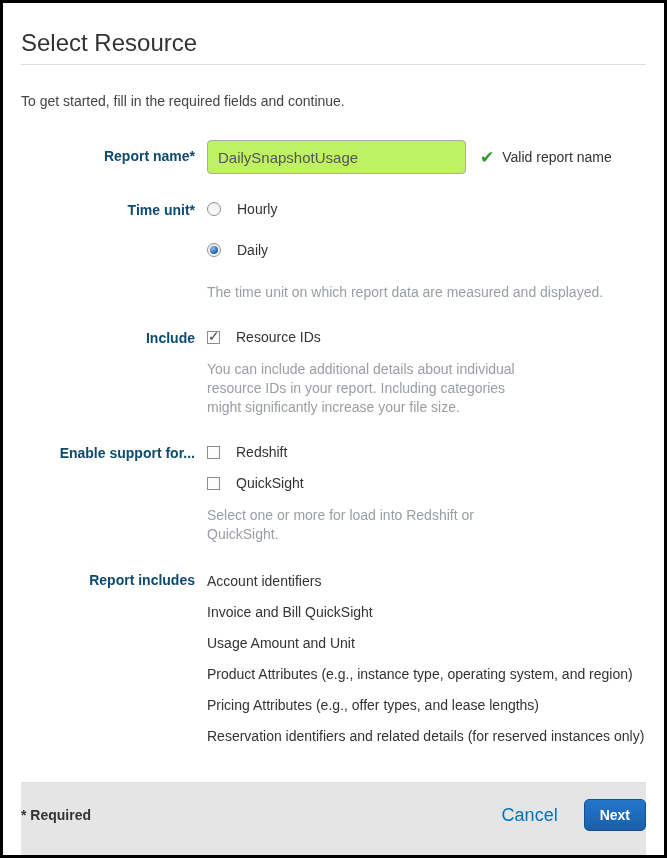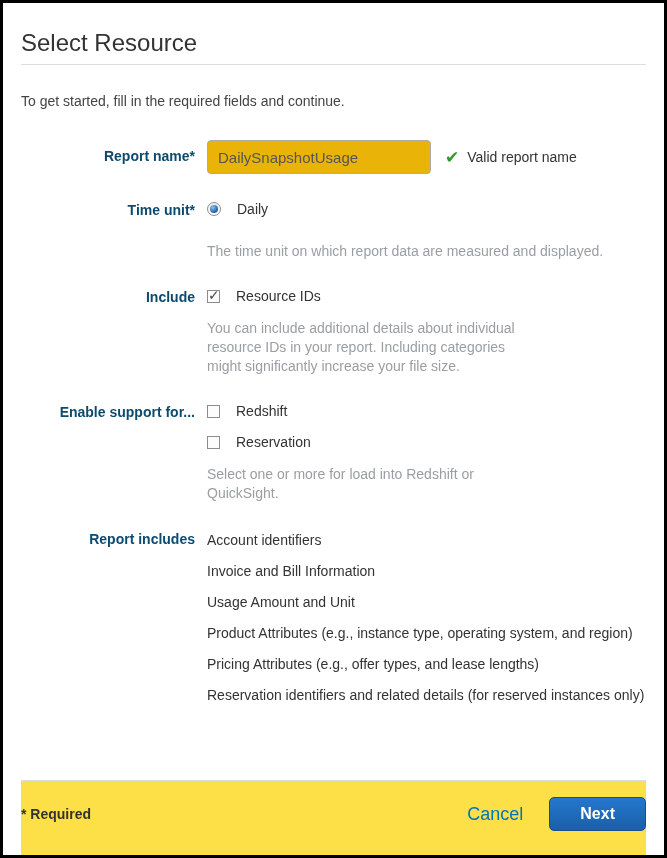--- a/index.html
+++ b/index.html
@@ -45,29 +45,29 @@
   .form-label {
     text-align: right;
     font-weight: bold;
     color: #0c4a6e;
     padding-top: 1px;
   }
   .form-label.center-input { padding-top: 8px; }
 
   .name-line { display: flex; align-items: center; gap: 14px; }
   .text-input {
-    width: 224px;
+    width: 259px;
     height: 33px;
     border: 1px solid #aaa;
     border-radius: 4px;
     padding: 16px 10px;
     font-family: "Liberation Sans", "DejaVu Sans", sans-serif;
     font-size: 15px;
     color: #555;
-    background: #eab308;
+    background: #bef264;
     outline: none;
   }
   .valid-note { display: flex; align-items: center; gap: 8px; color: #333; }
   .check-icon {
     color: var(--valid-green, #2d9c2d);
     font-size: 17px;
     font-weight: bold;
     line-height: 1;
   }
 
@@ -123,21 +123,21 @@
     color: #333;
     margin-bottom: 13px;
     line-height: 18px;
     white-space: nowrap;
   }
   .include-item:last-of-type { margin-bottom: 0; }
 
   .footer-area {
     position: absolute;
     left: 18px; right: 18px; bottom: 0;
-    background: #fde047;
+    background: #e5e5e5;
   }
   .footer-divider { border: none; border-top: 1px solid #ddd; margin: 0; }
   .footer-row {
     display: flex;
     align-items: center;
     justify-content: space-between;
     padding: 16px 0 24px 0;
   }
   .required-note { font-weight: bold; color: #333; }
   .actions { display: flex; align-items: center; gap: 26px; }
@@ -147,22 +147,22 @@
     cursor: pointer;
     font-size: 18px;
   }
   .next-btn {
     font-family: "Liberation Sans", "DejaVu Sans", sans-serif;
     background: linear-gradient(180deg, var(--button-top, #2477cd), var(--button-bottom, #1b5fa8));
     border: 1px solid var(--button-border, #174f8f);
     border-radius: 5px;
     color: #fff;
     font-weight: bold;
-    font-size: 16px;
-    padding: 7px 30px;
+    font-size: 14px;
+    padding: 7px 15px;
     cursor: pointer;
     text-align: right;
   }
 </style>
 </head>
 <body>
 
 <div class="window">
   <div class="page">
 
@@ -178,20 +178,24 @@
           <span class="check-icon">✔</span>
           <span>Valid report name</span>
         </span>
       </div>
     </div>
 
     <div class="form-row">
       <div class="form-label">Time unit*</div>
       <div class="radio-group">
         <div class="opt">
+          <span class="radio"></span>
+          <span class="opt-label">Hourly</span>
+        </div>
+        <div class="opt">
           <span class="radio on"></span>
           <span class="opt-label">Daily</span>
         </div>
         <div class="help">The time unit on which report data are measured and displayed.</div>
       </div>
     </div>
 
     <div class="form-row">
       <div class="form-label">Include</div>
       <div class="check-group">
@@ -205,31 +209,31 @@
 
     <div class="form-row">
       <div class="form-label">Enable support for...</div>
       <div class="check-group">
         <div class="opt">
           <span class="checkbox"></span>
           <span class="opt-label">Redshift</span>
         </div>
         <div class="opt">
           <span class="checkbox"></span>
-          <span class="opt-label">Reservation</span>
+          <span class="opt-label">QuickSight</span>
         </div>
         <div class="help narrow">Select one or more for load into Redshift or QuickSight.</div>
       </div>
     </div>
 
     <div class="form-row">
       <div class="form-label">Report includes</div>
       <div class="include-list">
         <div class="include-item">Account identifiers</div>
-        <div class="include-item">Invoice and Bill Information</div>
+        <div class="include-item">Invoice and Bill QuickSight</div>
         <div class="include-item">Usage Amount and Unit</div>
         <div class="include-item">Product Attributes (e.g., instance type, operating system, and region)</div>
         <div class="include-item">Pricing Attributes (e.g., offer types, and lease lengths)</div>
         <div class="include-item">Reservation identifiers and related details (for reserved instances only)</div>
       </div>
     </div>
 
   </div>
 
   <div class="footer-area">

